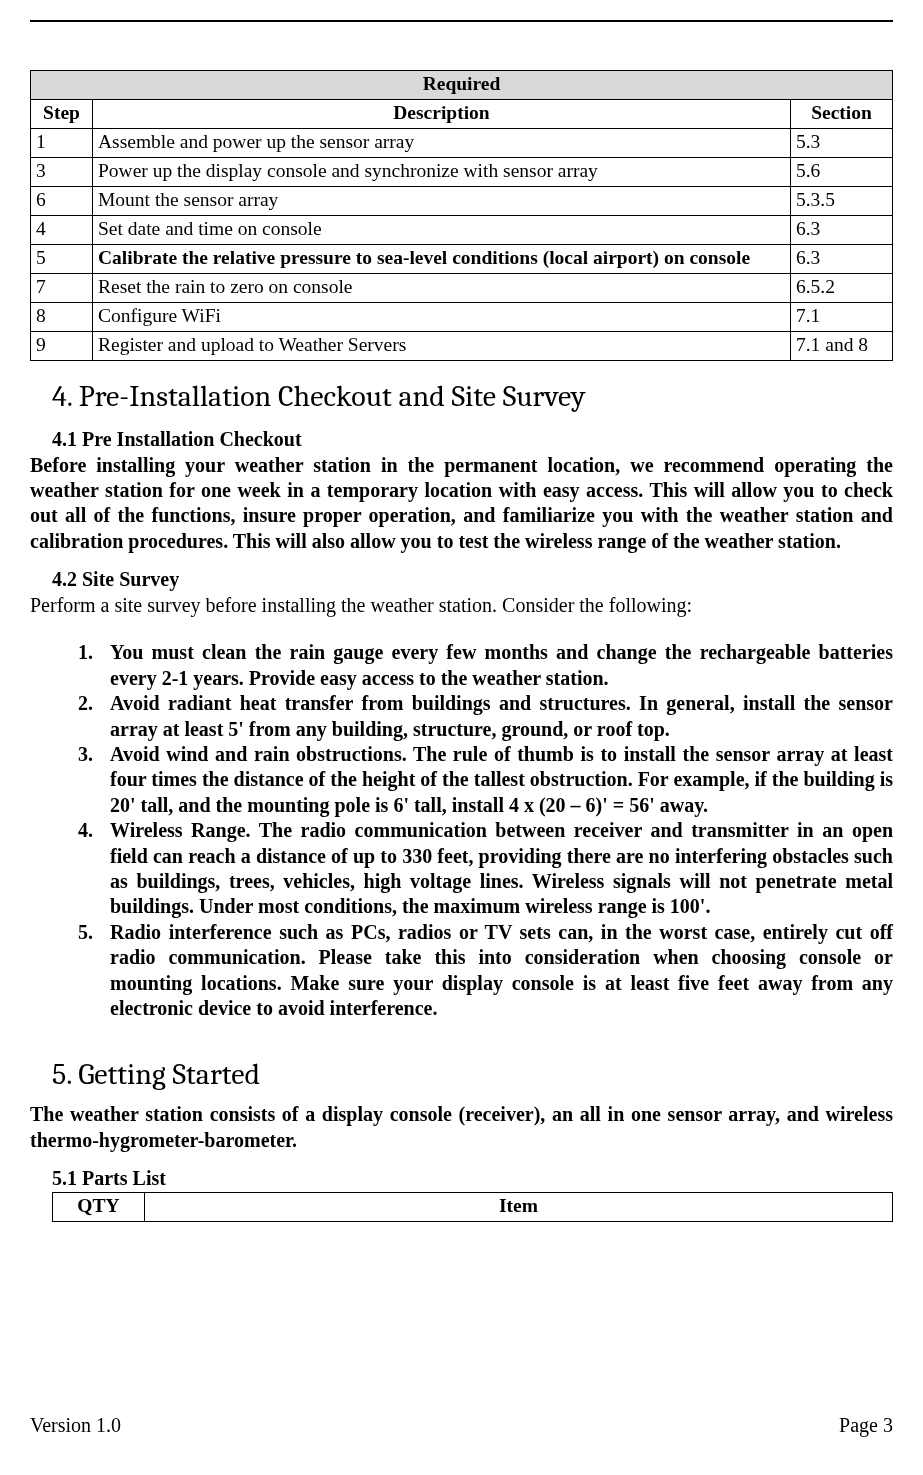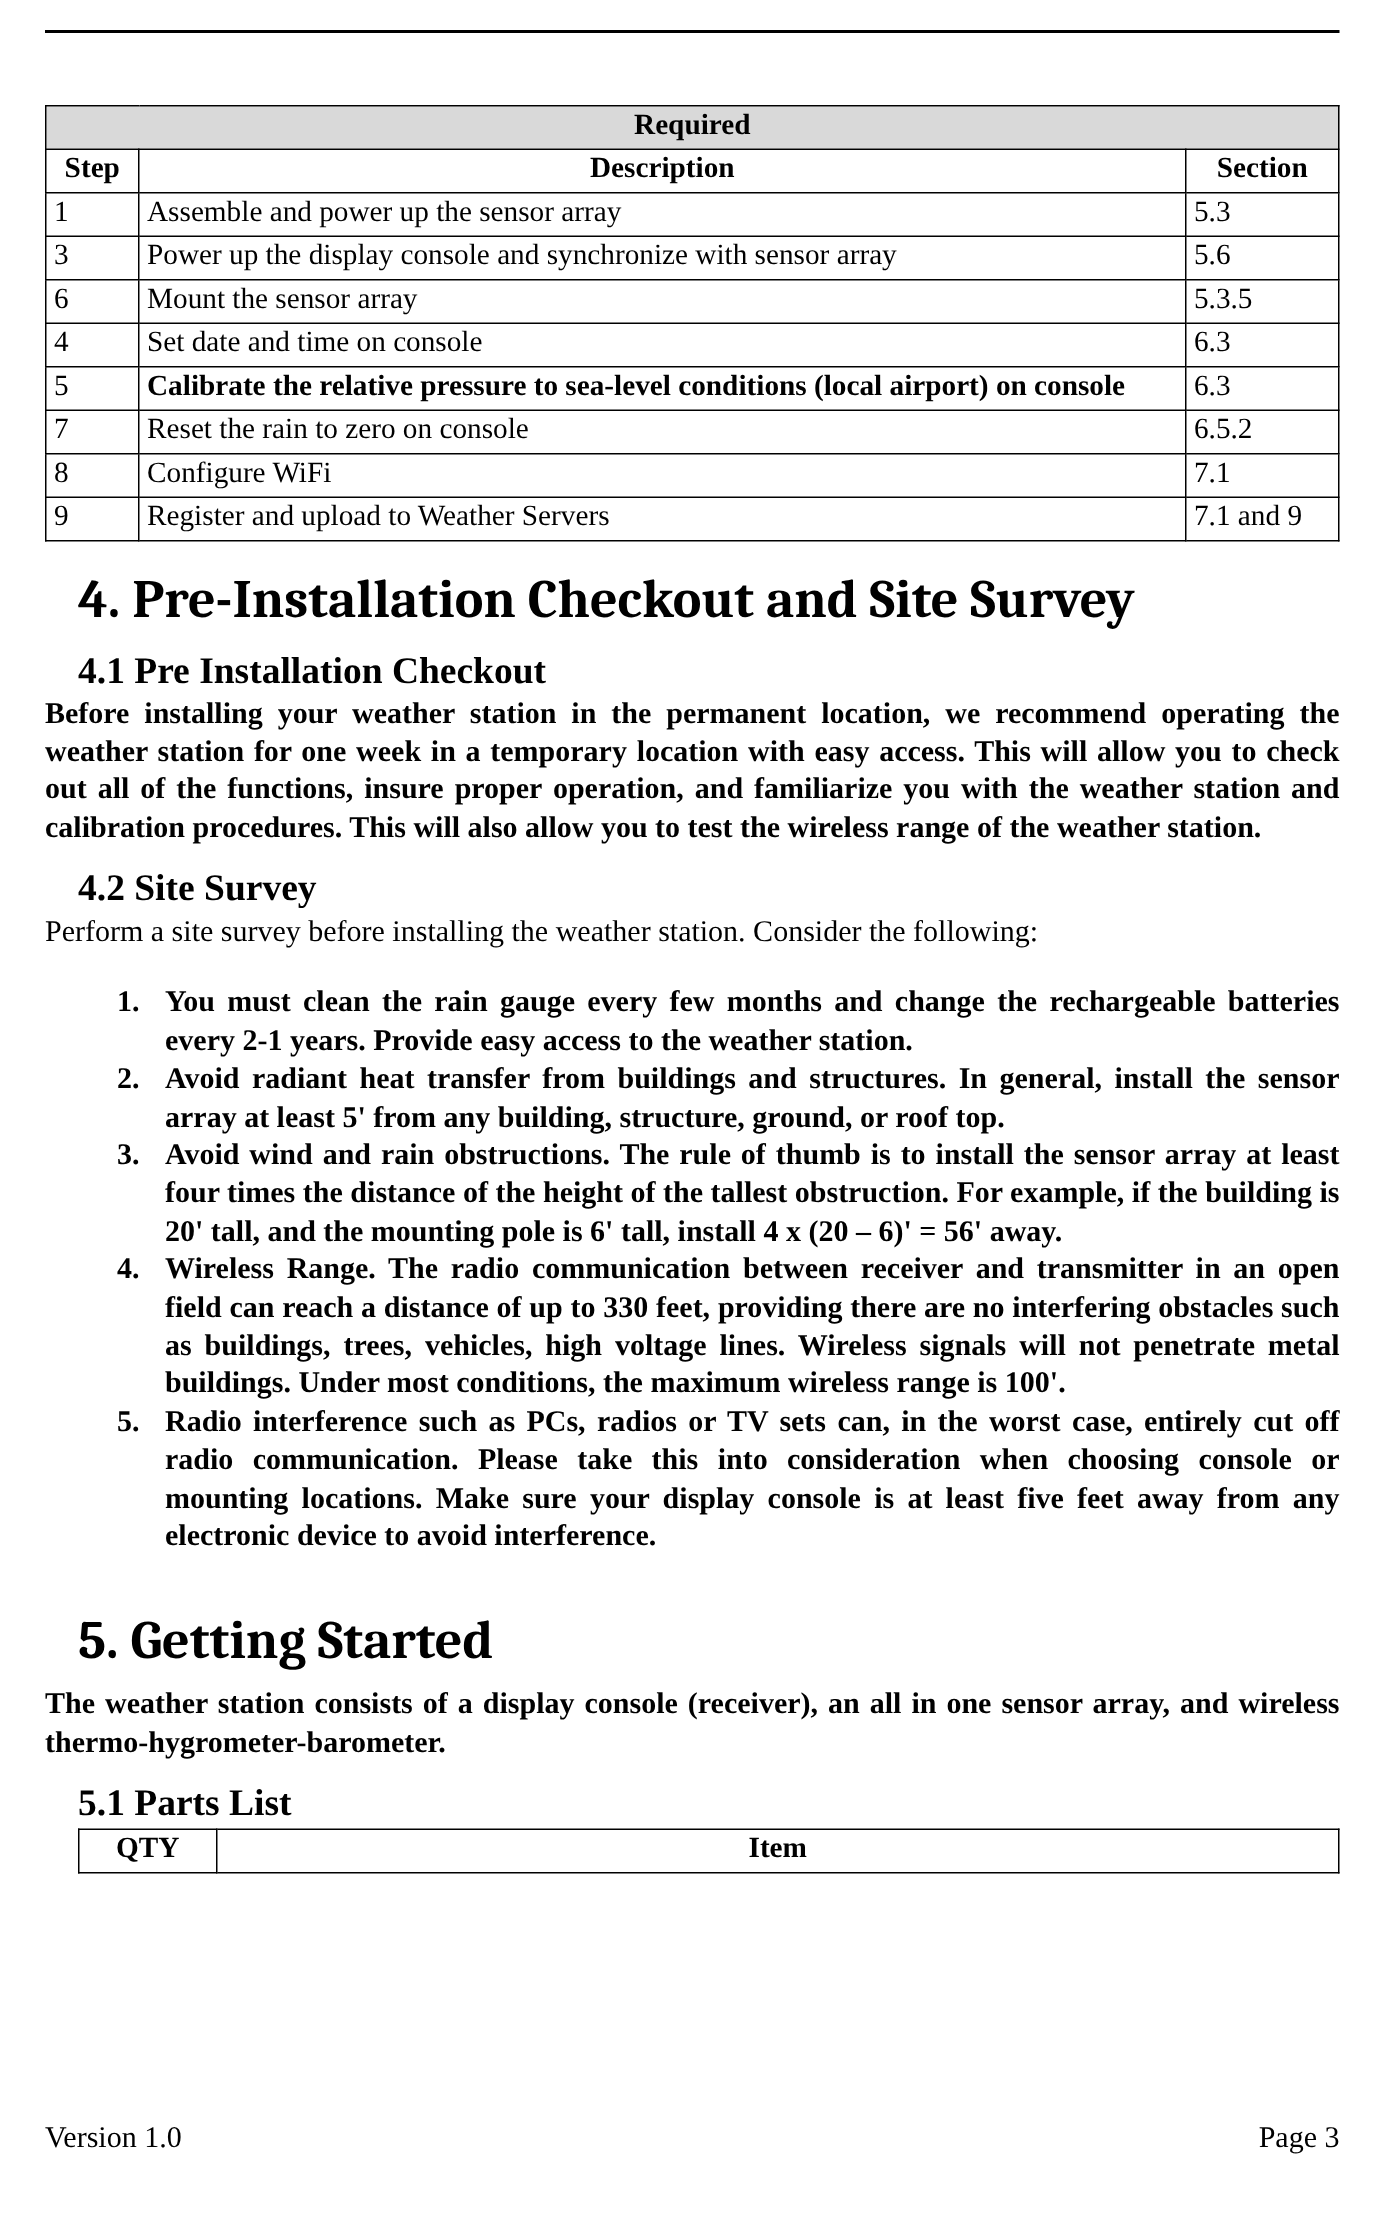--- a/index.html
+++ b/index.html
@@ -34,30 +34,30 @@
       font-size: 19.5px;
       line-height: 1.28;
       vertical-align: top;
     }
     th { font-weight: bold; text-align: center; margin-left: 24px; }
     .group-header { background: #d9d9d9; font-weight: bold; text-align: center; }
     .right { text-align: left; }
     .justify { text-align: justify; text-justify: inter-word; font-weight: bold; }
     .h1 {
       font-family: Cambria, Georgia, "Times New Roman", serif;
-      font-weight: bold;
-      font-size: 36px;
+      font-weight: normal;
+      font-size: 30px;
       margin-top: 18px;
       margin-bottom: 10px;
       padding-left: 22px;
     }
     .h2 {
       font-family: "Times New Roman", Times, serif;
       font-weight: bold;
-      font-size: 25px;
+      font-size: 20px;
       margin-top: 14px;
       margin-bottom: 2px;
       padding-left: 22px;
     }
     p.body {
       margin-top: 0;
       line-height: 1.27;
     }
     ol.numbered {
       list-style: decimal;
@@ -131,21 +131,21 @@
     <td class="right">6.5.2</td>
   </tr>
   <tr>
     <td>8</td>
     <td>Configure WiFi</td>
     <td class="right">7.1</td>
   </tr>
   <tr>
     <td>9</td>
     <td>Register and upload to Weather Servers</td>
-    <td class="right">7.1 and 9</td>
+    <td class="right">7.1 and 8</td>
   </tr>
 </tbody>
   </table>
 
 <h2 class="h1">4. Pre-Installation Checkout and Site Survey</h2>
 
 <h3 class="h2">4.1  Pre Installation Checkout</h3>
 <p class="body justify">Before installing your weather station in the permanent location, we recommend operating the weather station for one week in a temporary location with easy access. This will allow you to check out all of the functions, insure proper operation, and familiarize you with the weather station and calibration procedures. This will also allow you to test the wireless range of the weather station.</p>
 
 <h3 class="h2">4.2  Site Survey</h3>

